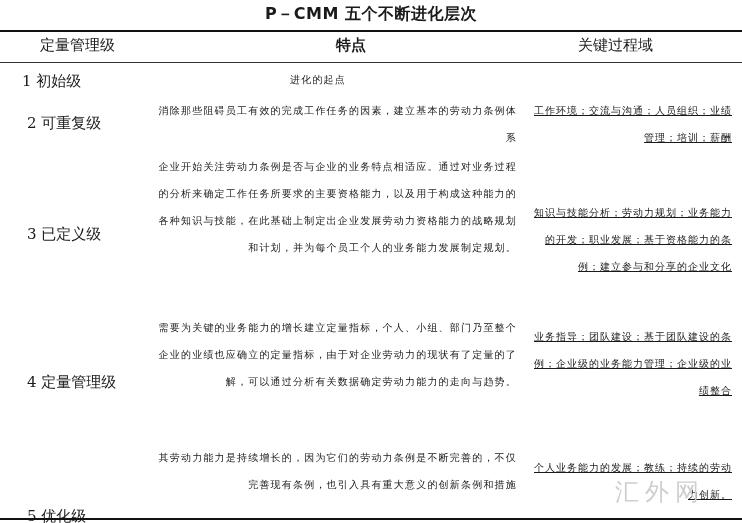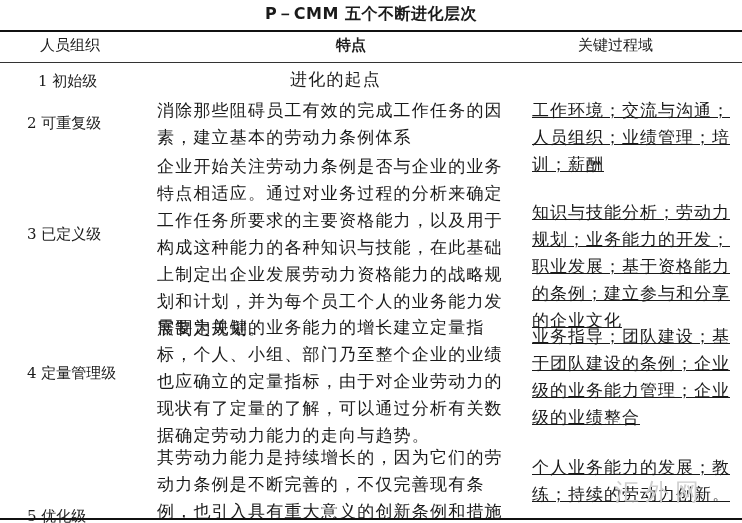--- a/index.html
+++ b/index.html
@@ -12,61 +12,61 @@
       position: absolute; left: 0; top: 4px; width: 742px; text-align: center;
       font-family: "DejaVu Sans", "Liberation Sans", sans-serif;
       font-size: 16px; font-weight: bold; letter-spacing: 0.5px;
     }
     .rule { position: absolute; left: 0; width: 742px; background: #111; }
     .rule.thick { height: 2px; }
     .rule.thin { height: 1px; background: #333; }
     .hdr {
       position: absolute; top: 36px; font-size: 15px;
     }
-    .cell { position: absolute; font-size: 17px; line-height: 27px; letter-spacing: 1.2px; }
+    .cell { position: absolute; font-size: 10px; line-height: 27px; letter-spacing: 1.2px; text-align: right; }
     .lvl { position: absolute; left: 27px; font-size: 15px; }
     .feat { left: 157px; width: 360px; }
     .kpa { left: 532px; width: 200px; letter-spacing: 1px; text-decoration: underline; }
     .watermark {
       position: absolute; left: 615px; top: 476px; font-size: 24px; color: #cfcfcf;
       font-family: "DejaVu Sans", sans-serif; letter-spacing: 6px;
     }
   </style>
 </head>
 <body>
 
 <div class="title">P－CMM 五个不断进化层次</div>
 
 <div class="rule thick" style="top:30px;"></div>
 
-<div class="hdr" style="left:40px;">人员组织</div>
+<div class="hdr" style="left:40px;">定量管理级</div>
 <div class="hdr" style="left:336px;font-weight:bold;">特点</div>
 <div class="hdr" style="left:578px;">关键过程域</div>
 
 <div class="rule thin" style="top:62px;"></div>
 
 <div>
-  <div class="lvl" style="top:72px; left:38px;">1 初始级</div>
+  <div class="lvl" style="top:72px; left:22px;">1 初始级</div>
   <div class="cell" style="top:66px; left:290px;">进化的起点</div>
 </div>
 
 <div>
   <div class="lvl" style="top:114px;">2 可重复级</div>
   <div class="cell feat" style="top:97px;">消除那些阻碍员工有效的完成工作任务的因素，建立基本的劳动力条例体系</div>
   <div class="cell kpa" style="top:97px;">工作环境；交流与沟通；人员组织；业绩管理；培训；薪酬</div>
 </div>
 
 <div>
   <div class="lvl" style="top:225px;">3 已定义级</div>
   <div class="cell feat" style="top:153px;">企业开始关注劳动力条例是否与企业的业务特点相适应。通过对业务过程的分析来确定工作任务所要求的主要资格能力，以及用于构成这种能力的各种知识与技能，在此基础上制定出企业发展劳动力资格能力的战略规划和计划，并为每个员工个人的业务能力发展制定规划。</div>
   <div class="cell kpa" style="top:178px;margin-top:21px;">知识与技能分析；劳动力规划；业务能力的开发；职业发展；基于资格能力的条例；建立参与和分享的企业文化</div>
 </div>
 
 <div>
-  <div class="lvl" style="top:364px;text-align:right;">4 定量管理级</div>
+  <div class="lvl" style="top:373px;text-align:right;">4 定量管理级</div>
   <div class="cell feat" style="top:314px;">需要为关键的业务能力的增长建立定量指标，个人、小组、部门乃至整个企业的业绩也应确立的定量指标，由于对企业劳动力的现状有了定量的了解，可以通过分析有关数据确定劳动力能力的走向与趋势。</div>
   <div class="cell kpa" style="top:323px;">业务指导；团队建设；基于团队建设的条例；企业级的业务能力管理；企业级的业绩整合</div>
 </div>
 
 <div>
   <div class="lvl" style="top:470px;margin-top:37px;">5 优化级</div>
   <div class="cell feat" style="top:444px;">其劳动力能力是持续增长的，因为它们的劳动力条例是不断完善的，不仅完善现有条例，也引入具有重大意义的创新条例和措施</div>
   <div class="cell kpa" style="top:454px;">个人业务能力的发展；教练；持续的劳动力创新。</div>
 </div>
 

